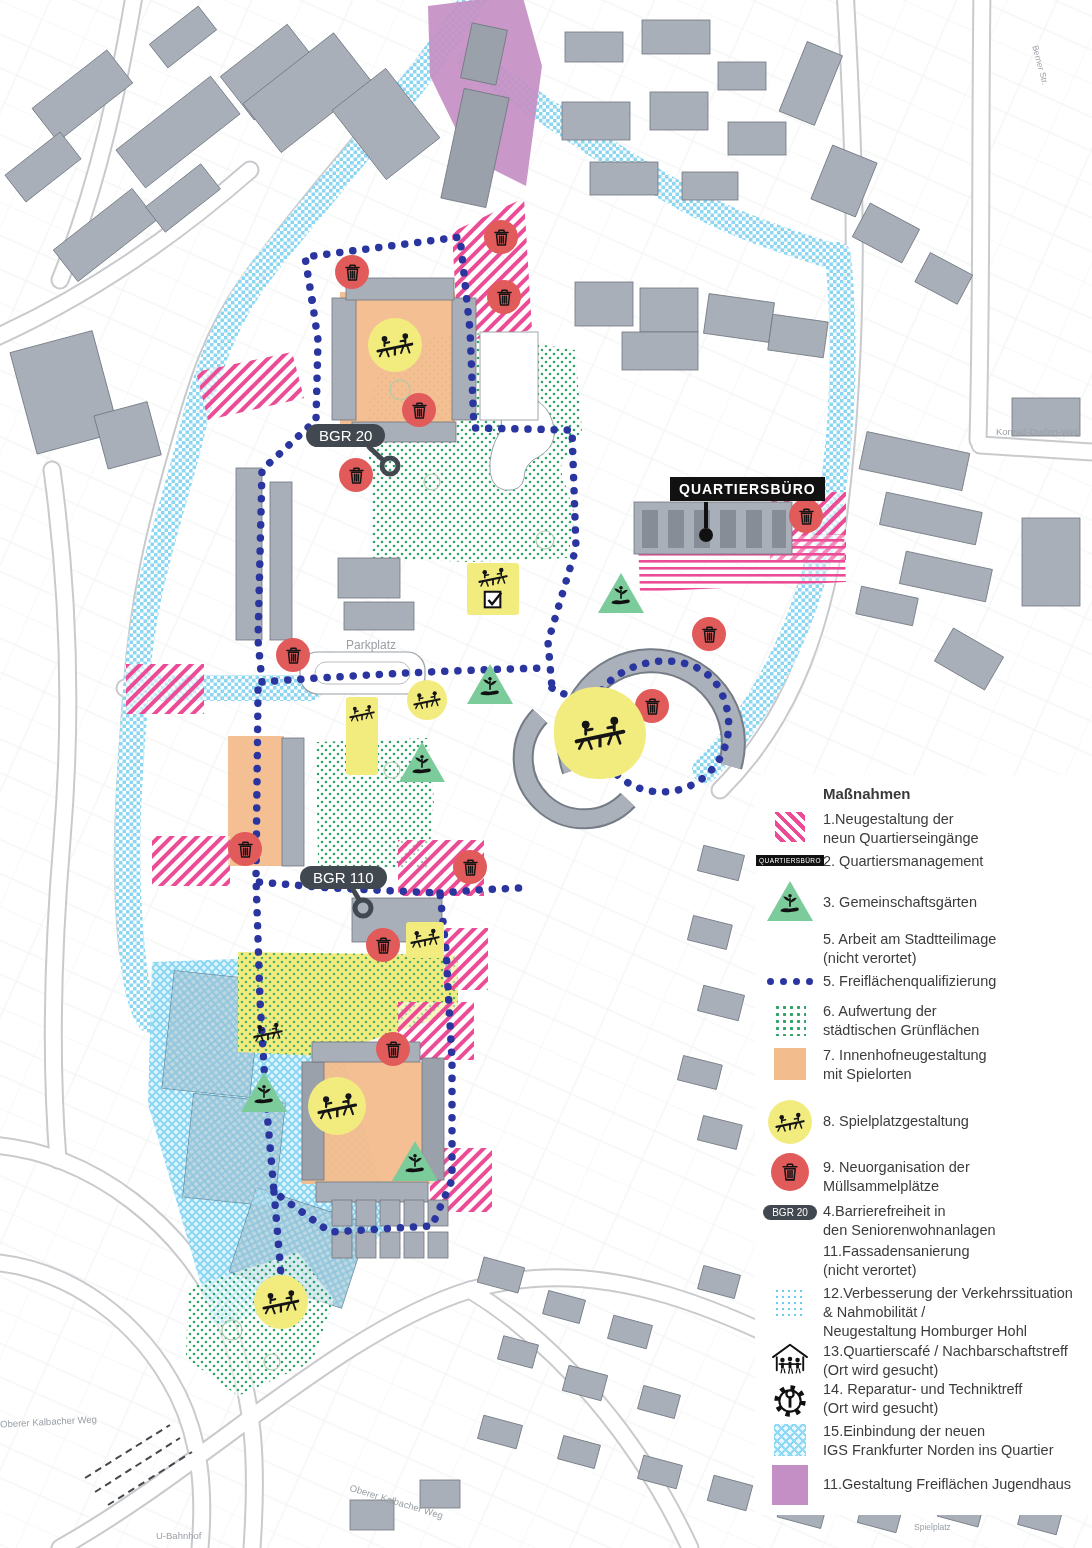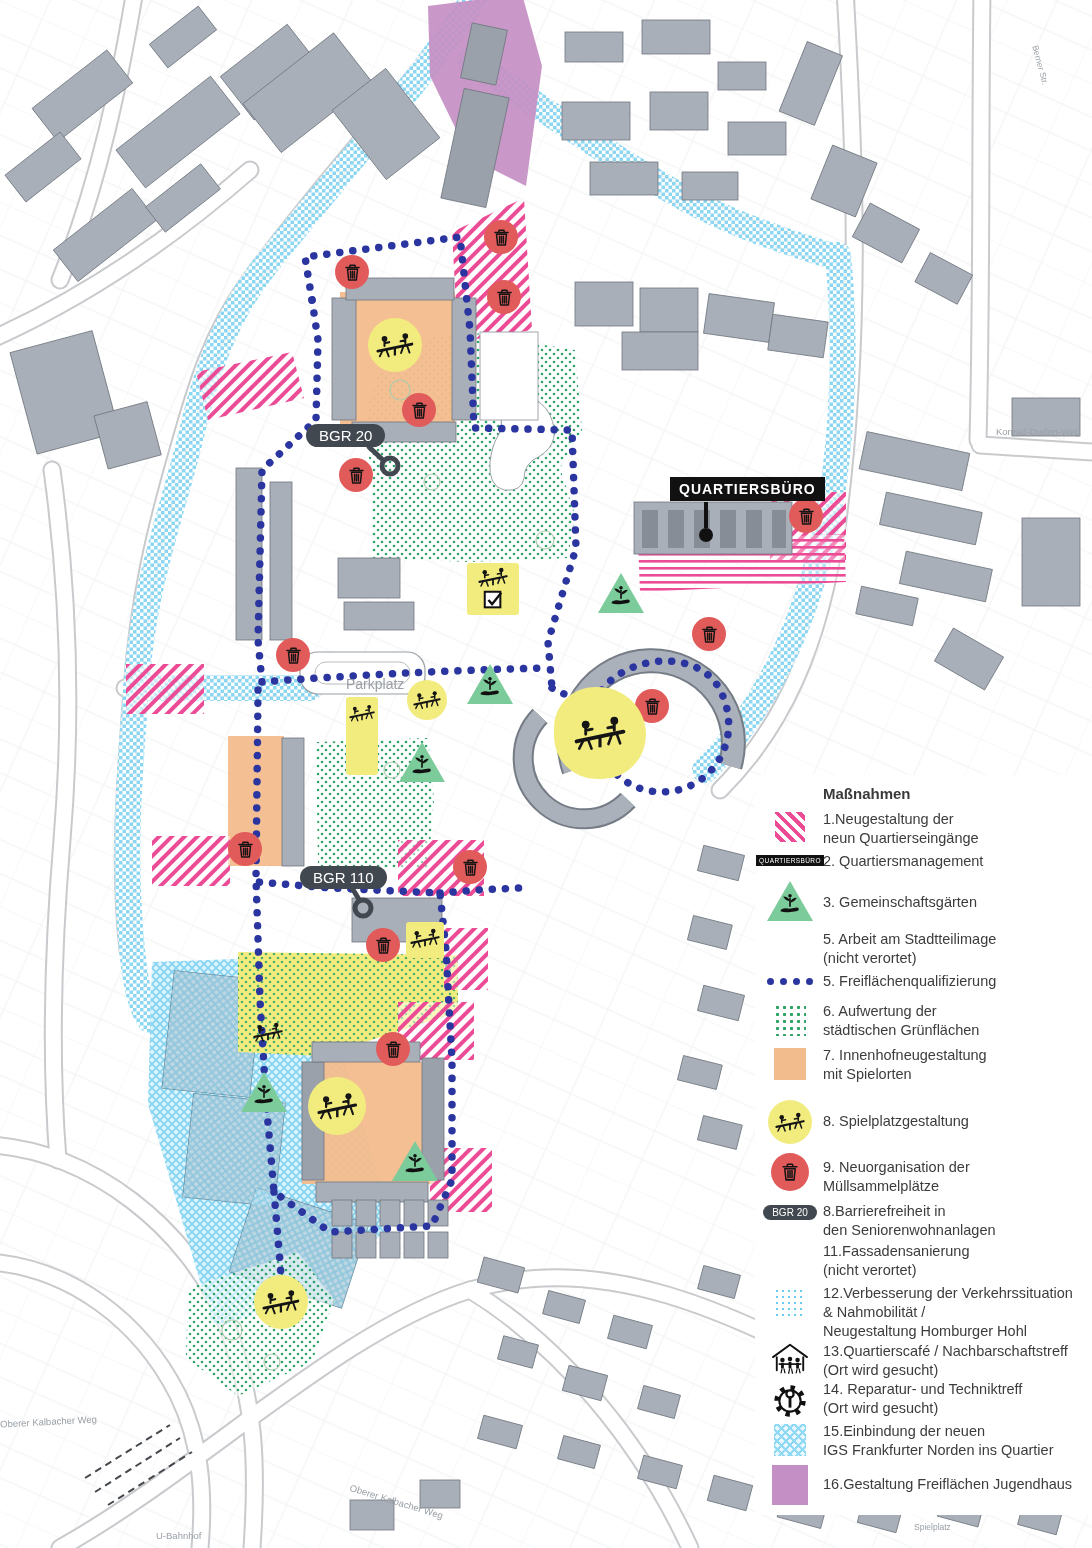--- a/index.html
+++ b/index.html
@@ -527,21 +527,21 @@
   <path d="M368,446 L384,461" stroke="#414850" stroke-width="5" fill="none"></path>
   <circle cx="390" cy="466" r="8" fill="none" stroke="#414850" stroke-width="5"></circle>
   <path d="M352,888 L360,901" stroke="#414850" stroke-width="5" fill="none"></path>
   <circle cx="363" cy="908" r="8" fill="none" stroke="#414850" stroke-width="5"></circle>
 </svg>
 
 <div class="blackbox" style="left:670px;top:477px">QUARTIERSBÜRO</div>
 <div class="pill" style="left:306px;top:424px">BGR 20</div>
 <div class="pill" style="left:300px;top:866px">BGR 110</div>
 
-<div class="streetlbl" style="left:346px;top:676px;font-size:14px">Parkplatz</div>
+<div class="streetlbl" style="left:346px;top:638px;font-size:12px">Parkplatz</div>
 <div class="streetlbl" style="left:996px;top:426px">Konrad-Duden-Weg</div>
 <div class="streetlbl" style="left:1020px;top:60px;transform:rotate(75deg);font-size:8.5px">Berner Str.</div>
 <div class="streetlbl" style="left:0px;top:1416px;transform:rotate(-3deg)">Oberer Kalbacher Weg</div>
 <div class="streetlbl" style="left:348px;top:1496px;transform:rotate(17deg)">Oberer Kalbacher Weg</div>
 <div class="streetlbl" style="left:156px;top:1530px">U-Bahnhof</div>
 <div class="streetlbl" style="left:914px;top:1522px;font-size:8.5px">Spielplatz</div>
 
 <div class="legend">
   <h1>Maßnahmen</h1>
 
@@ -616,21 +616,21 @@
             </svg>
           </div>
         </div>
     <div class="ltext" style="top:5px">9. Neuorganisation der
 Müllsammelplätze</div>
   </div>
   <div class="lrow" style="top:427px">
     <div class="licon" style="top:3px">
           <div class="pill" style="position:relative;font-size:10px;padding:2px 9px">BGR 20</div>
         </div>
-    <div class="ltext">8.Barrierefreiheit in
+    <div class="ltext">4.Barrierefreiheit in
 den Seniorenwohnanlagen</div>
   </div>
   <div class="lrow" style="top:467px">
     <div class="ltext">11.Fassadensanierung
 (nicht verortet)</div>
   </div>
   <div class="lrow" style="top:509px">
     <div class="licon" style="top:4px">
           <div class="sw sw-blu"></div>
         </div>
@@ -660,17 +660,17 @@
     <div class="licon" style="top:2px">
           <div class="sw sw-igs"></div>
         </div>
     <div class="ltext">15.Einbindung der neuen
 IGS Frankfurter Norden ins Quartier</div>
   </div>
   <div class="lrow" style="top:690px">
     <div class="licon" style="top:0">
           <div class="sw-pur"></div>
         </div>
-    <div class="ltext" style="top:10px">16.Gestaltung Freiflächen Jugendhaus</div>
+    <div class="ltext" style="top:10px">11.Gestaltung Freiflächen Jugendhaus</div>
   </div>
 </div>
 
 </div>
 
 </body></html>

